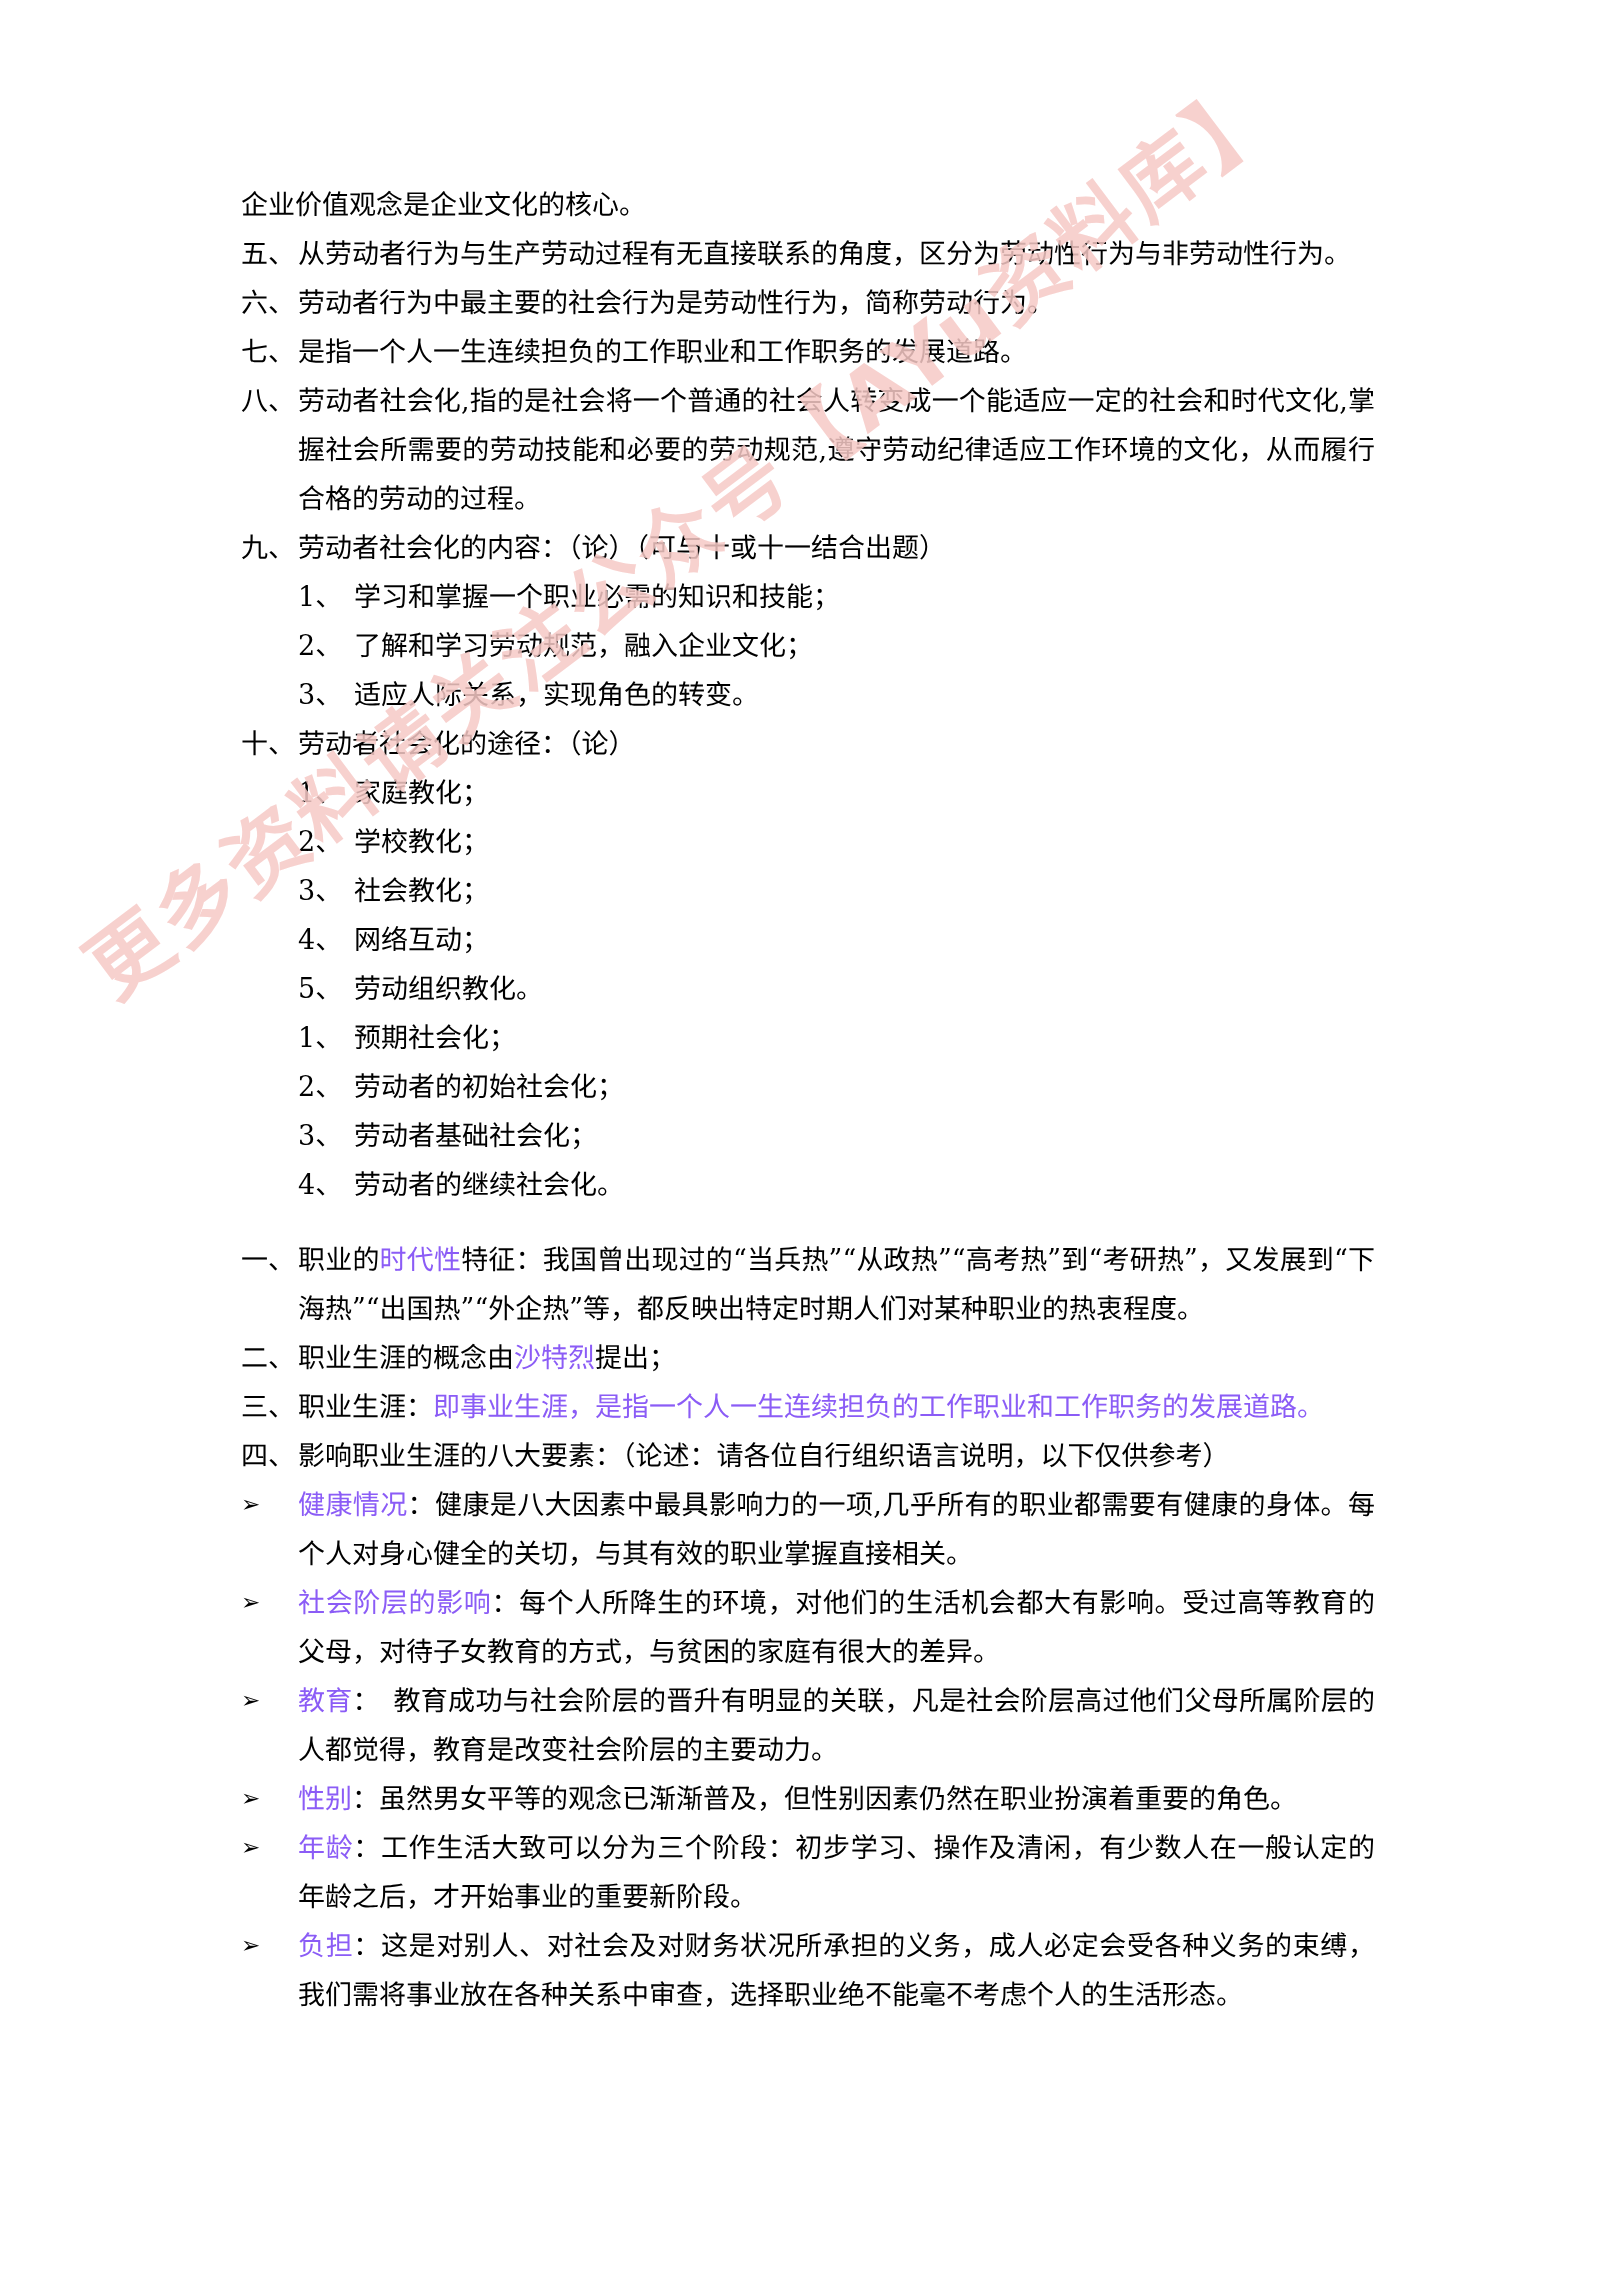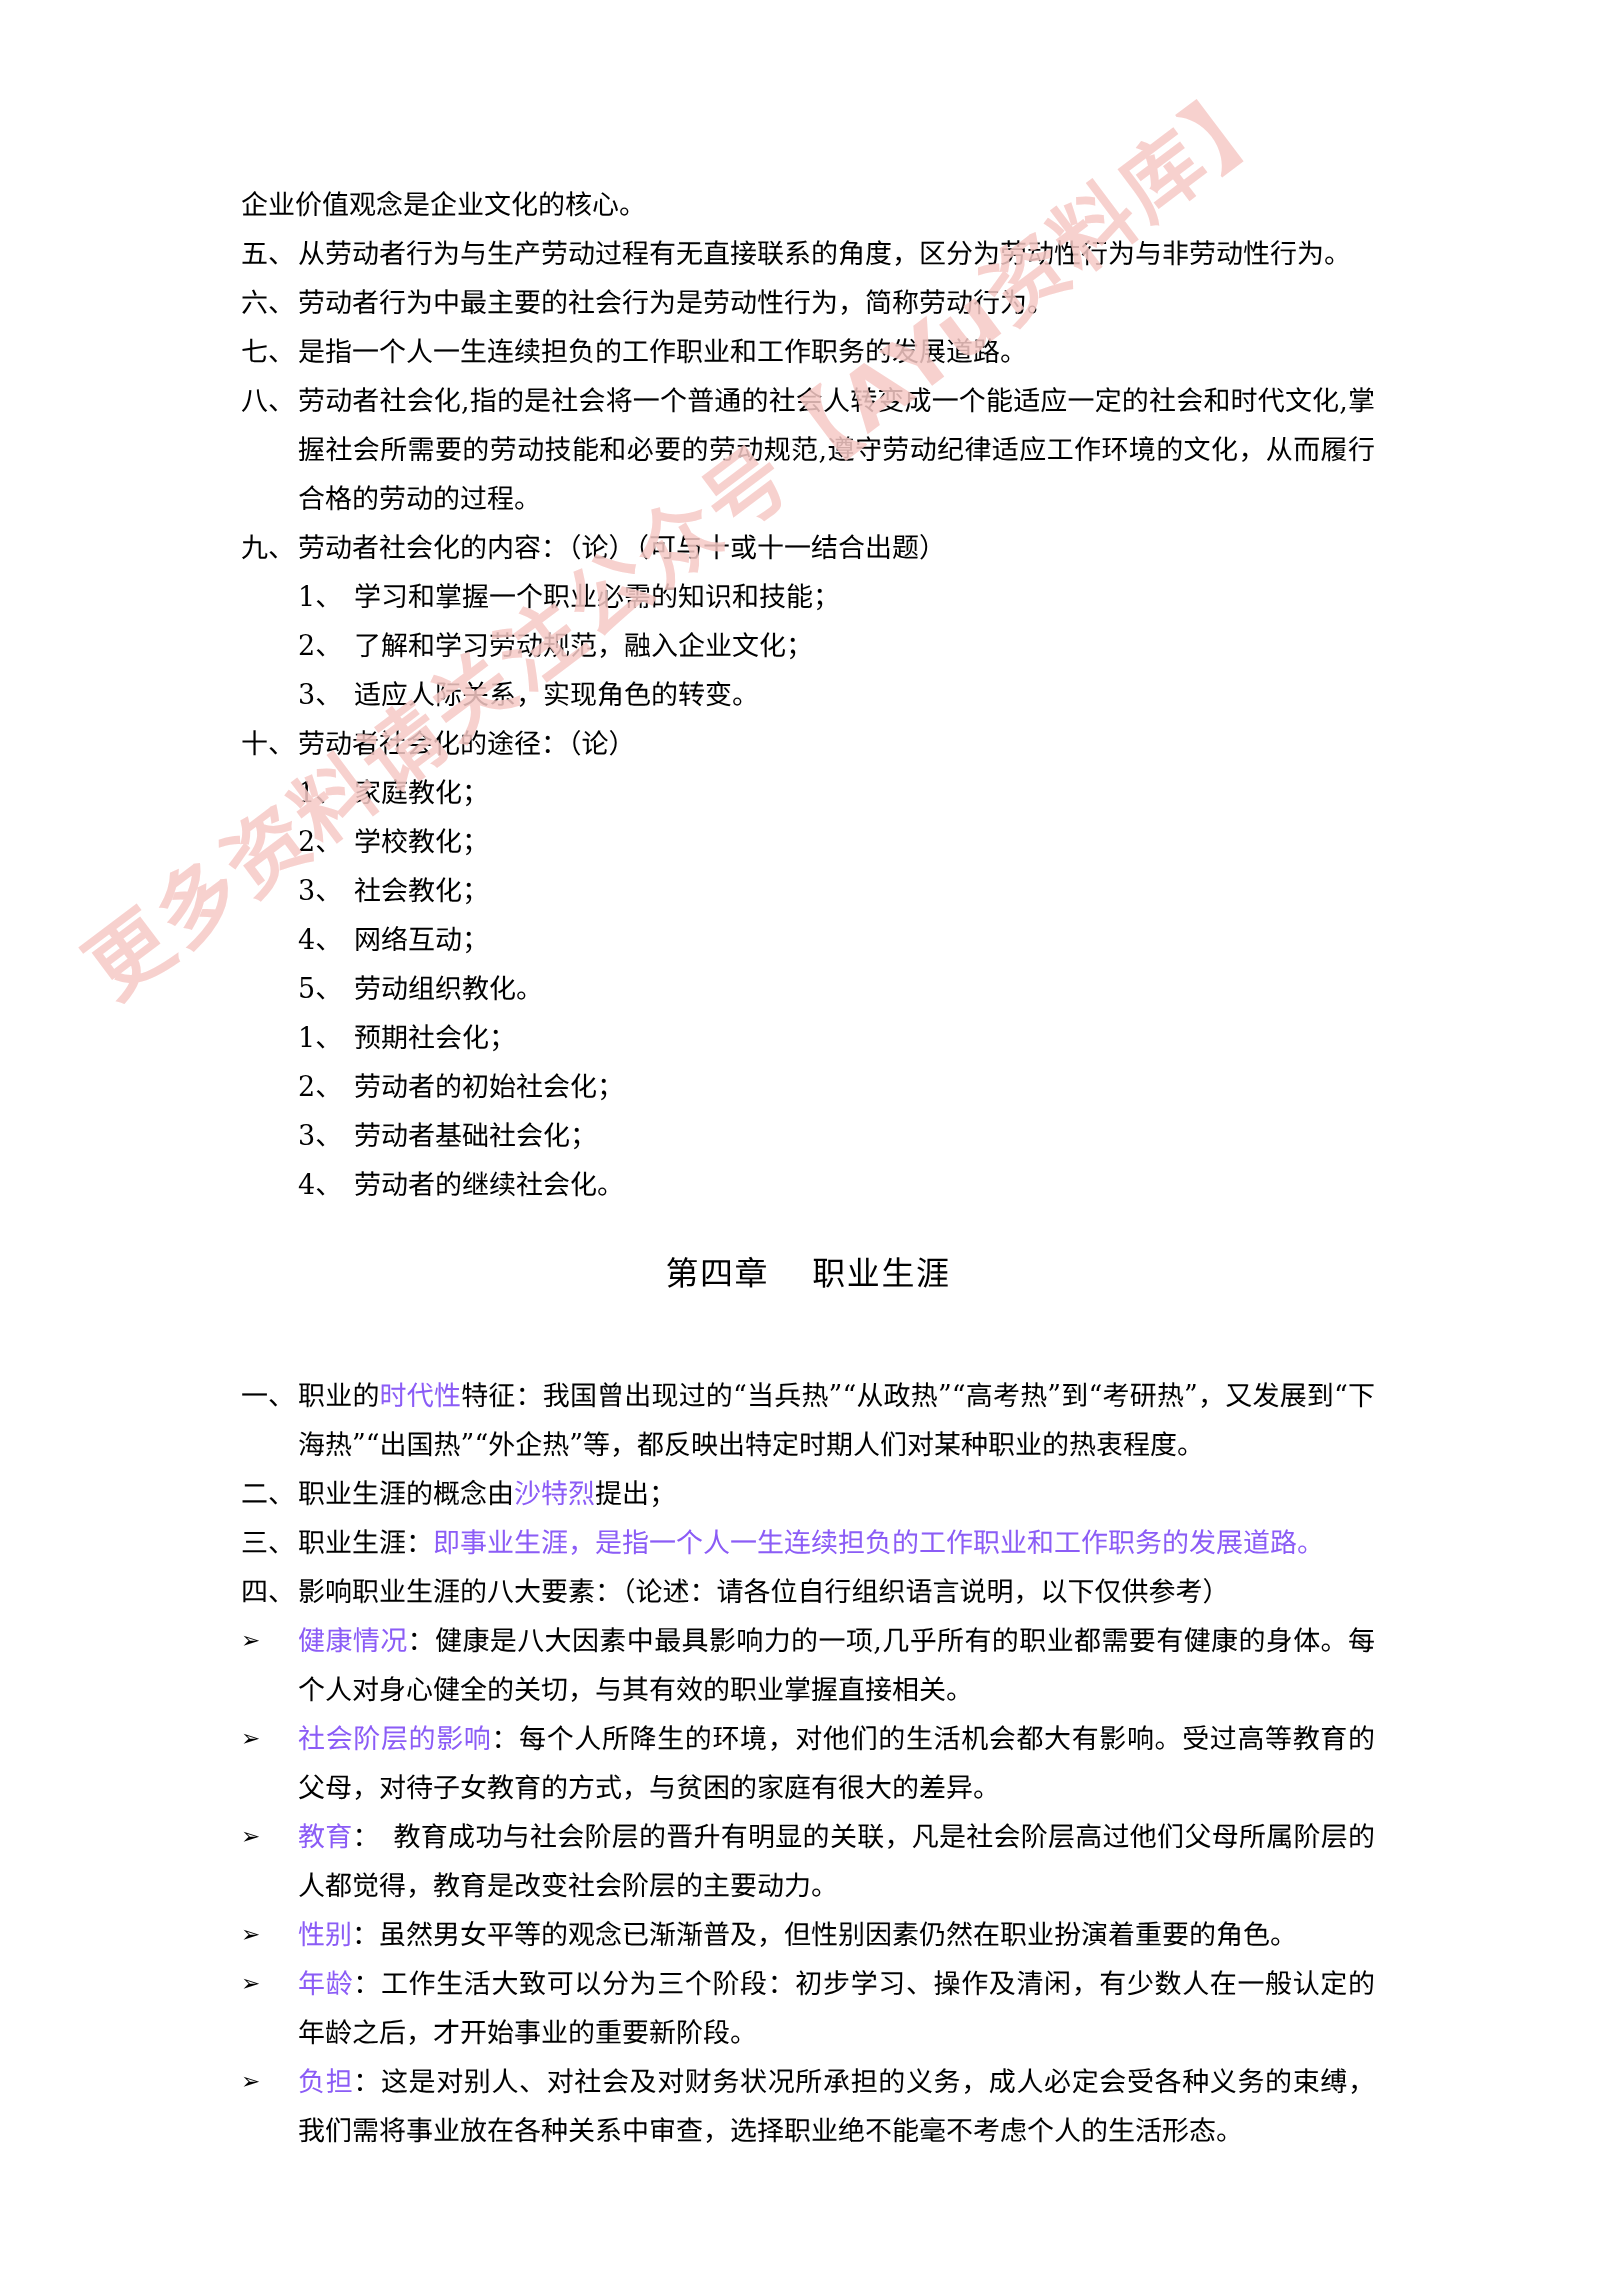--- a/index.html
+++ b/index.html
@@ -224,23 +224,20 @@
     <div class="para lvl2">
       <span class="num">3、</span>
       <span class="body">劳动者基础社会化；</span>
     </div>
     <div class="para lvl2">
       <span class="num">4、</span>
       <span class="body">劳动者的继续社会化。</span>
     </div>
 
 
-    <div class="chapter">
-      <span>第四章</span><span class="gap"></span><span>职业生涯</span>
-    </div>
 
     <div class="spacer-md"></div>
 
     <div class="para lvl1">
       <span class="num">一、</span>
       <span class="body"><span>职业的</span><span class="hl">时代性</span><span>特征：我国曾出现过的“当兵热”“从政热”“高考热”到“考研热”，又发展到“下海热”“出国热”“外企热”等，都反映出特定时期人们对某种职业的热衷程度。</span></span>
     </div>
 
     <div class="para lvl1">
       <span class="num">二、</span>

